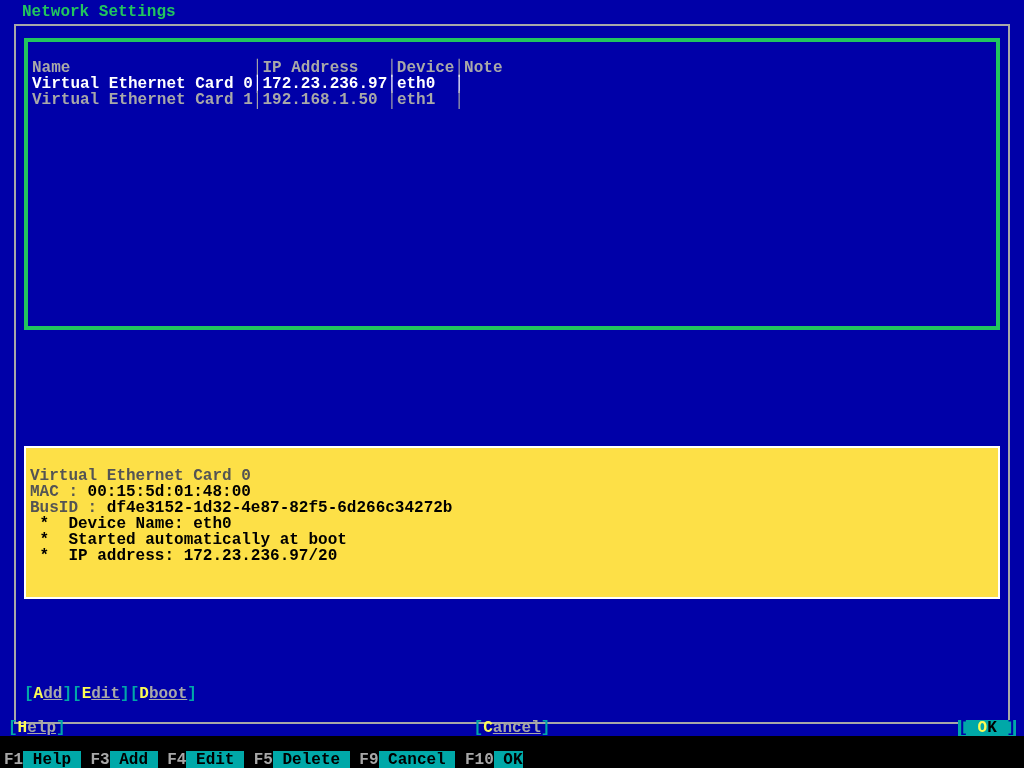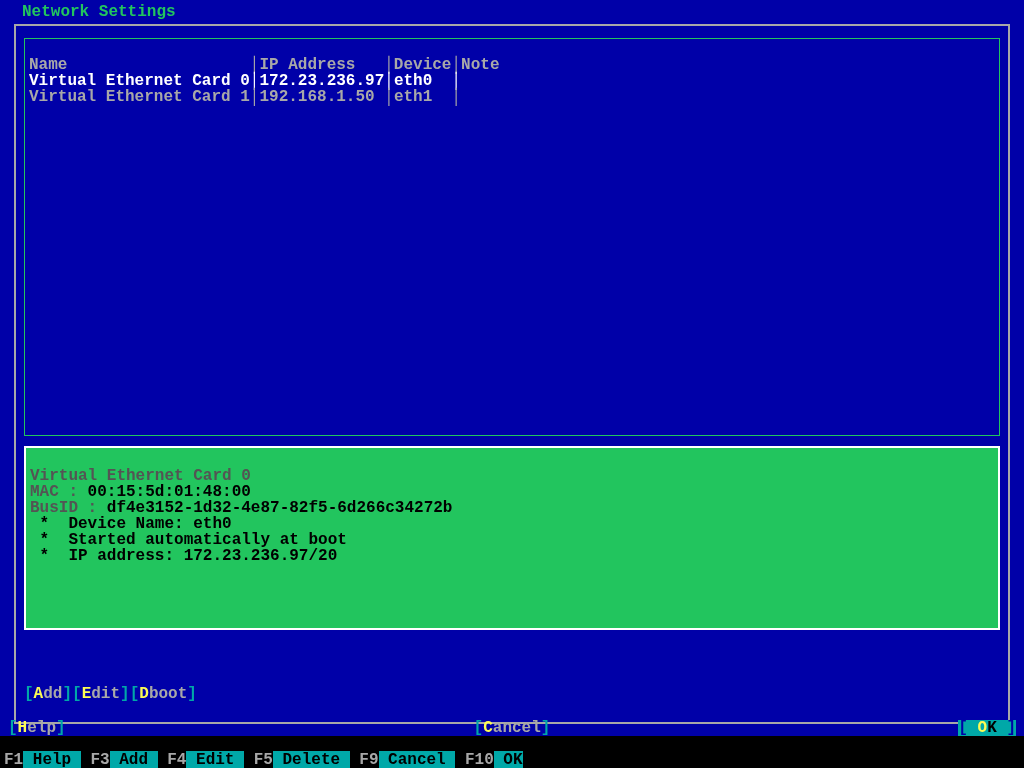--- a/index.html
+++ b/index.html
@@ -27,49 +27,49 @@
     top: -10px; left: 8px;
     background: transparent;
     white-space: pre;
   }
   .tab { color: #a8a8a8; }
   .tab.active { color: #fff; }
   .tab-pre, .tab-post { color: #a8a8a8; }
   .tab-seg { background: #0000a8; padding: 0 0px; }
 
   .inner-frame {
-    border: 1px solid #22c55e;
+    border: 4px solid #22c55e;
     position: absolute;
-    left: 8px; right: 8px; top: 12px; height: 398px;
+    left: 8px; right: 8px; top: 12px; height: 292px;
   }
 
   .table { padding: 2px 4px; white-space: pre; }
   .th { color: #a8a8a8; }
   .row.sel { color: #fff; }
   .row.unsel { color: #a8a8a8; }
 
   .detail-box {
     position: absolute;
-    left: 8px; right: 8px; top: 420px; height: 184px;
-    background: #22c55e;
+    left: 8px; right: 8px; top: 420px; height: 153px;
+    background: #fde047;
     border: 2px solid #fff;
     padding: 4px 4px;
     white-space: pre;
   }
   .d-grey { color: #545454; }
   .d-black { color: #000; }
 
   .action-row {
     position: absolute;
     left: 8px; bottom: 4px;
     white-space: pre;
   }
   .br { color: #00a8a8; }
   .hk { color: #fcfc54; }
-  .lbl { color: #a8a8a8; }
+  .lbl { color: #a8a8a8; text-decoration: underline; }
 
   .bottom-buttons {
     position: absolute;
     left: 0; right: 0; bottom: 0; height: 16px;
     padding: 0 8px;
   }
   .bb-left { float: left; }
   .bb-mid { position: absolute; left: 0; right: 0; text-align: center; }
   .bb-right { float: right; }
   .ok-badge { background: #00a8a8; }

